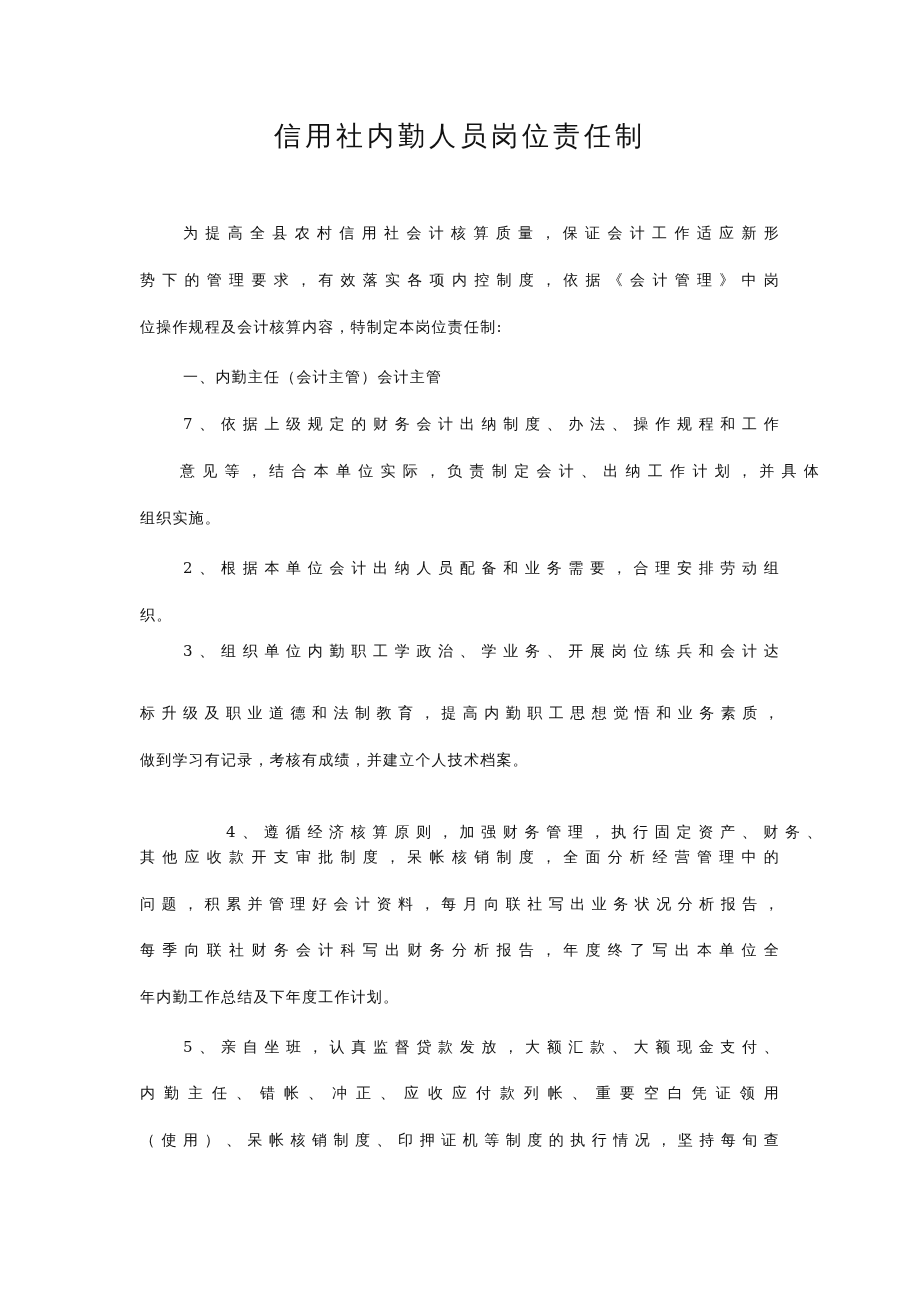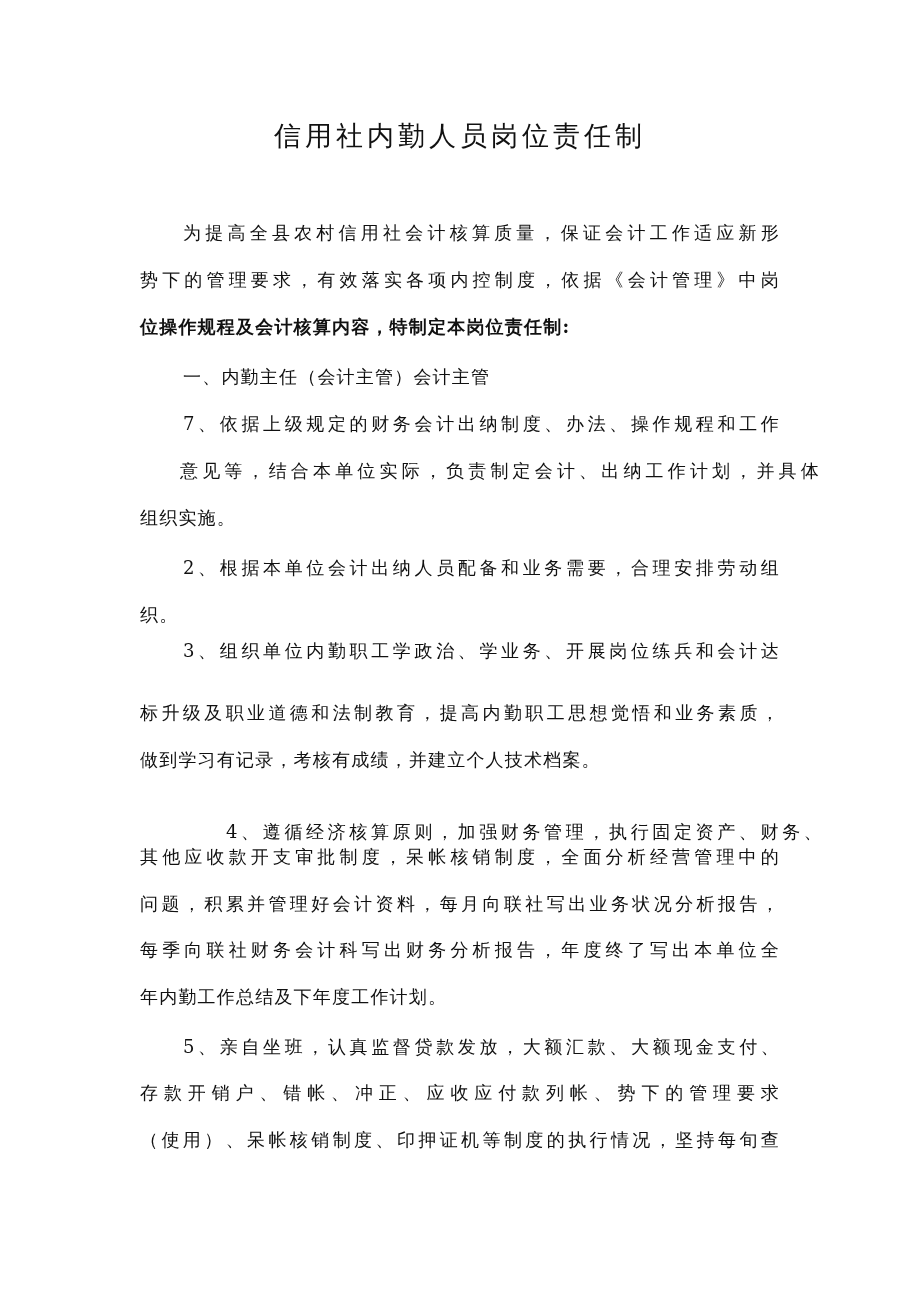--- a/index.html
+++ b/index.html
@@ -1,45 +1,45 @@
 <!DOCTYPE html>
 <html><head>
 <meta charset="utf-8">
 <style>
   html, body { margin: 0; padding: 0; background: #ffffff; }
   body { width: 920px; height: 1302px; position: relative; overflow: hidden;
          font-family: "DejaVu Serif", "Liberation Serif", serif; color: #111; }
   .page { position: absolute; left: 0; top: 0; width: 920px; height: 1302px; background: #fff; }
   .title { position: absolute; left: 0; top: 118px; width: 920px; text-align: center;
            font-size: 27px; letter-spacing: 4px; font-weight: normal; margin: 0; }
-  .line { position: absolute; left: 140px; width: 640px; font-size: 18px; line-height: 30px;
+  .line { position: absolute; left: 140px; width: 640px; font-size: 15px; line-height: 30px;
           white-space: nowrap; letter-spacing: 1.2px; }
   .indent { left: 183px; width: 597px; }
   .justify { text-align: justify; text-align-last: justify; }
 </style>
 </head>
 <body>
 
 <div class="page">
   <h1 class="title">信用社内勤人员岗位责任制</h1>
   <div id="body-lines">
       <div class="line indent justify" style="top: 218px;">为提高全县农村信用社会计核算质量，保证会计工作适应新形</div>
       <div class="line justify" style="top: 265px;">势下的管理要求，有效落实各项内控制度，依据《会计管理》中岗</div>
-      <div class="line" style="top: 312px; font-weight: bold;">位操作规程及会计核算内容，特制定本岗位责任制:</div>
+      <div class="line" style="top: 312px;">位操作规程及会计核算内容，特制定本岗位责任制:</div>
       <div class="line indent" style="top: 362px;">一、内勤主任（会计主管）会计主管</div>
       <div class="line indent justify" style="top: 409px;">7、依据上级规定的财务会计出纳制度、办法、操作规程和工作</div>
       <div class="line justify" style="top: 456px; margin-left: 40px;">意见等，结合本单位实际，负责制定会计、出纳工作计划，并具体</div>
       <div class="line" style="top: 503px;">组织实施。</div>
       <div class="line indent justify" style="top: 553px;">2、根据本单位会计出纳人员配备和业务需要，合理安排劳动组</div>
       <div class="line" style="top: 600px;">织。</div>
       <div class="line indent justify" style="top: 636px;">3、组织单位内勤职工学政治、学业务、开展岗位练兵和会计达</div>
       <div class="line justify" style="top: 698px;">标升级及职业道德和法制教育，提高内勤职工思想觉悟和业务素质，</div>
       <div class="line" style="top: 745px;">做到学习有记录，考核有成绩，并建立个人技术档案。</div>
       <div class="line indent justify" style="top: 817px; margin-left: 43px;">4、遵循经济核算原则，加强财务管理，执行固定资产、财务、</div>
       <div class="line justify" style="top: 842px;">其他应收款开支审批制度，呆帐核销制度，全面分析经营管理中的</div>
       <div class="line justify" style="top: 889px;">问题，积累并管理好会计资料，每月向联社写出业务状况分析报告，</div>
       <div class="line justify" style="top: 935px;">每季向联社财务会计科写出财务分析报告，年度终了写出本单位全</div>
       <div class="line" style="top: 982px;">年内勤工作总结及下年度工作计划。</div>
       <div class="line indent justify" style="top: 1032px;">5、亲自坐班，认真监督贷款发放，大额汇款、大额现金支付、</div>
-      <div class="line justify" style="top: 1078px;">存款开销户、错帐、冲正、应收应付款列帐、势下的管理要求</div>
+      <div class="line justify" style="top: 1078px;">内勤主任、错帐、冲正、应收应付款列帐、重要空白凭证领用</div>
       <div class="line justify" style="top: 1125px;">（使用）、呆帐核销制度、印押证机等制度的执行情况，坚持每旬查</div>
     </div>
 </div>
 
 </body></html>

